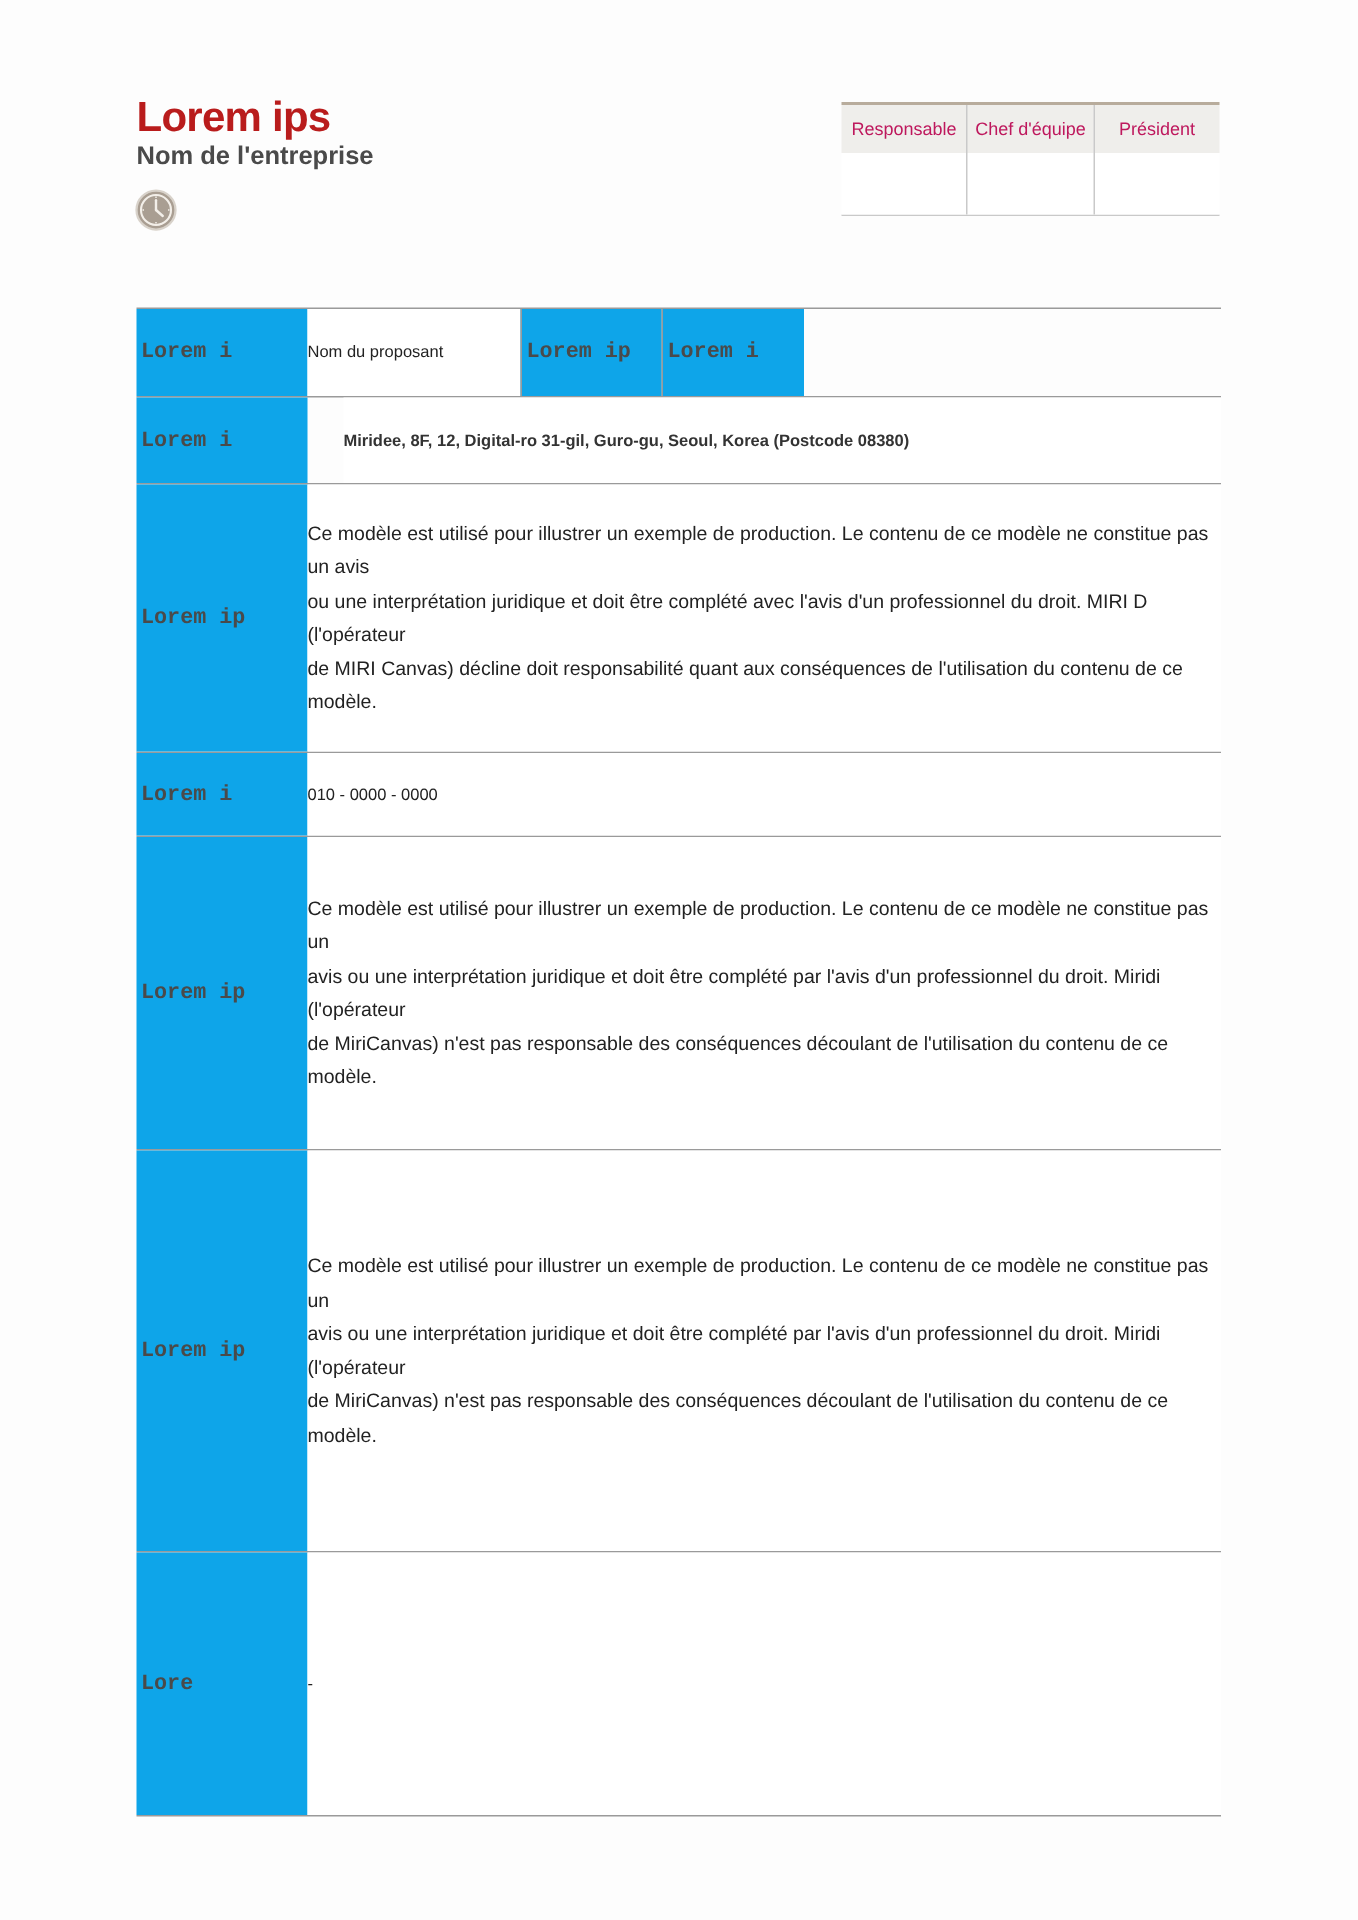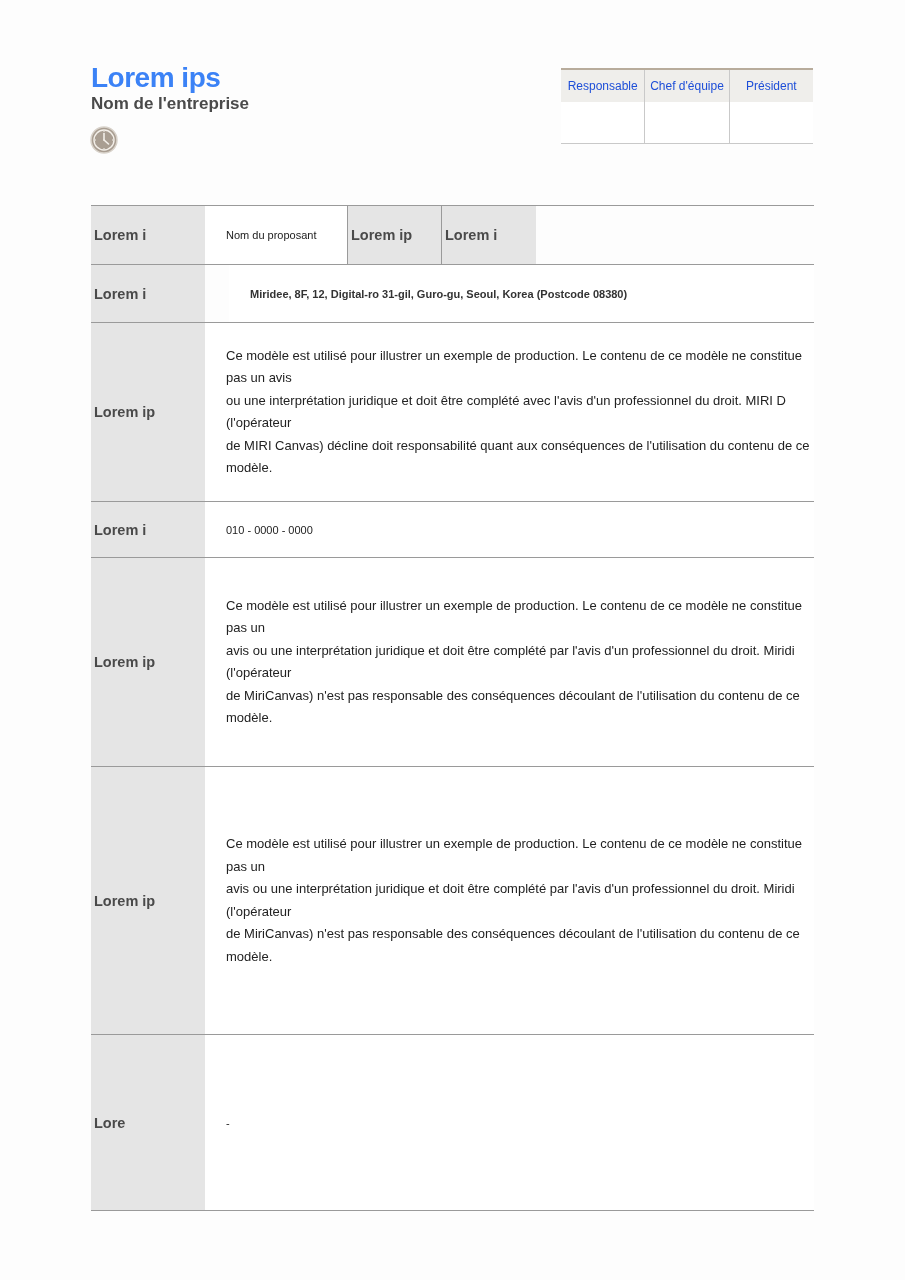--- a/index.html
+++ b/index.html
@@ -6,67 +6,67 @@
     body {
       width: 905px; height: 1280px;
       background: #fdfdfd;
       position: relative;
       font-family: "Liberation Sans", sans-serif;
       color: #333;
       overflow: hidden;
     }
     .title {
       position: absolute; left: 91px; top: 62px;
-      font-size: 28px; font-weight: bold; color: #3b82f6;
+      font-size: 28px; font-weight: bold; color: #b91c1c;
       letter-spacing: -0.5px; line-height: 32px;
     }
     .subtitle {
       position: absolute; left: 91px; top: 94px;
       font-size: 17px; font-weight: bold; color: #4a4a4a;
       line-height: 20px;
     }
     .clock {
       position: absolute; left: 90px; top: 126px;
       width: 28px; height: 28px;
     }
     
     .approval {
       position: absolute; left: 561px; top: 68px; width: 252px;
       border-top: 2px solid #b8ac9c;
       border-bottom: 1px solid #c9c9c9;
     }
     .approval .row { display: flex; }
     .approval .cell {
       flex: 1; text-align: center;
-      font-size: 12px; color: #1d4ed8;
+      font-size: 12px; color: #be185d;
       border-left: 1px solid #c9c9c9;
     }
     .approval .cell:first-child { border-left: none; }
     .approval .head .cell { background: #efeeeb; height: 32px; line-height: 32px; }
     .approval .sign .cell { height: 41px; background: #fff; }
 
     
     .form {
       position: absolute; left: 91px; top: 205px; width: 723px;
       border-top: 1px solid #9a9a9a;
     }
     .frow {
       display: flex; border-bottom: 1px solid #9a9a9a;
       align-items: stretch;
     }
     .lab {
       width: 114px; flex: none;
-      background: #e5e5e5;
+      background: #0ea5e9;
       display: flex; align-items: center;
       padding-left: 3px; box-sizing: border-box;
-      font-size: 14.5px; font-weight: bold; color: #4a4a4a;
+      font-size: 14.5px; font-weight: bold; color: #4a4a4a; font-family: Liberation Mono, monospace;
     }
     .val {
       flex: 1; display: flex; align-items: center;
-      padding-left: 21px; box-sizing: border-box;
+      box-sizing: border-box;
       font-size: 11px; color: #222; background: #fff;
     }
     .val.bold { font-weight: bold; color: #333; margin-left: 24px; }
     .para { line-height: 22.5px; font-size: 13px; color: #222; }
     .r1 .val { flex: none; }
     .r1 .c1 { width: 142px; }
     .r1 .lab2 { width: 94px; border-left: 1px solid #9a9a9a; }
     .r1 .c2 { width: 125px; font-family: "DejaVu Sans", sans-serif; font-size: 10.5px; color: #444; padding-left: 14px; }
     .r1 .lab3 { width: 95px; border-left: 1px solid #9a9a9a; }
     .r1 .c3 { flex: 1; padding-left: 18px; }

